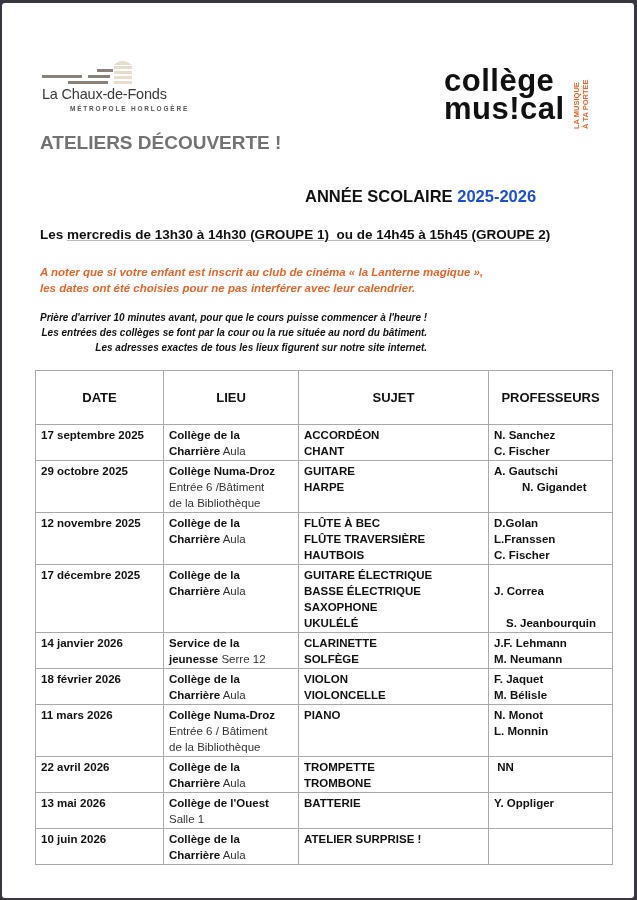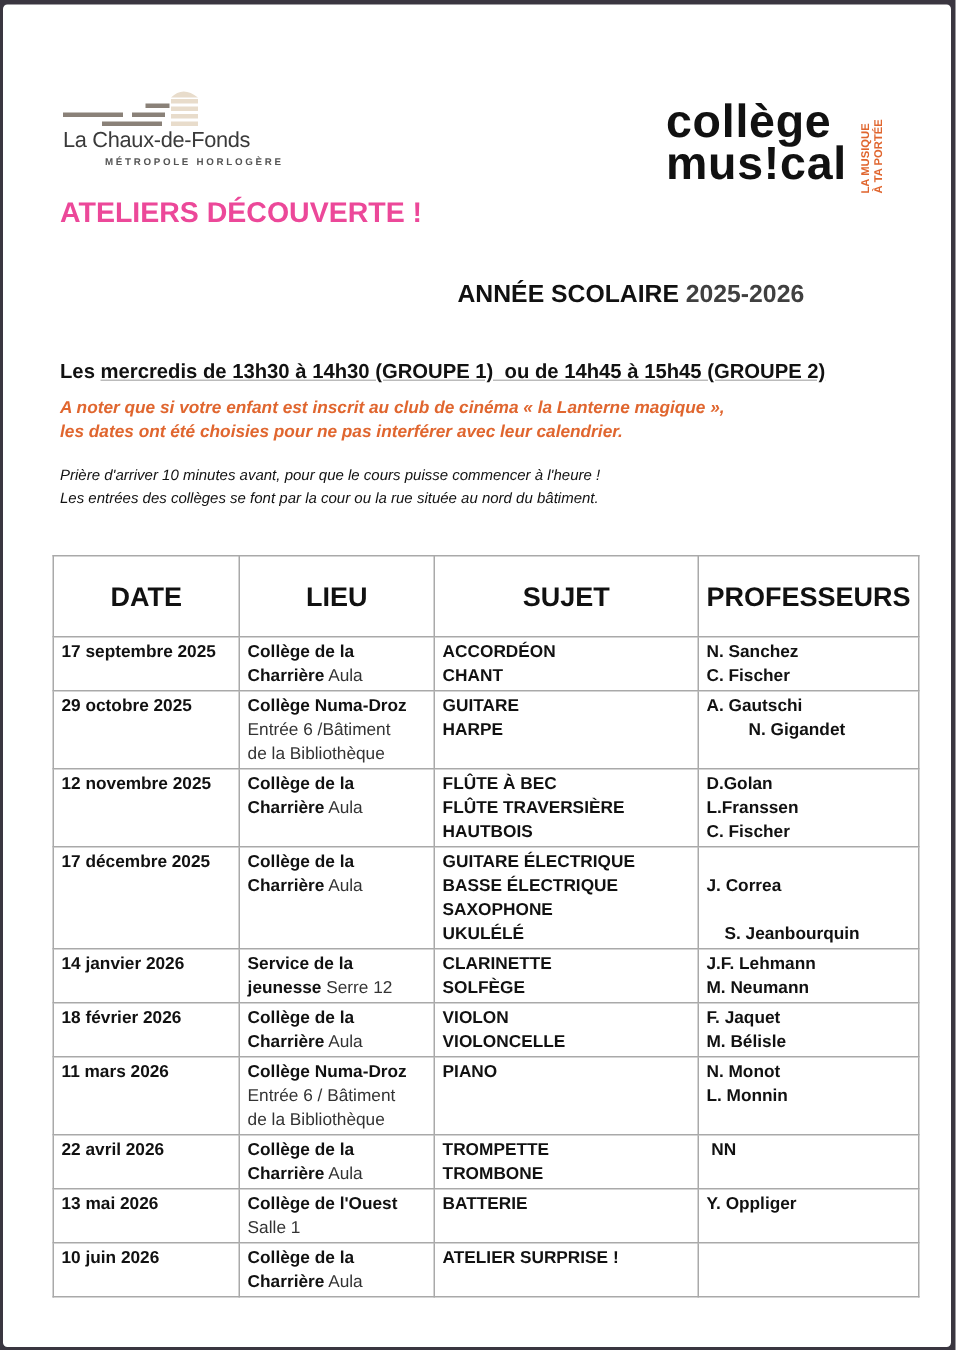--- a/index.html
+++ b/index.html
@@ -17,49 +17,49 @@
   .lcdf-name { position: absolute; left: 0; top: 29px; font-size: 14.5px; color: #3a3a3a; letter-spacing: -0.2px; }
   .lcdf-sub { position: absolute; left: 28px; top: 48px; font-size: 6.5px; color: #555; letter-spacing: 1.8px; font-weight: bold; }
   .logo-cm { position: absolute; left: 442px; top: 36px; width: 160px; height: 70px; margin-top: 28px; }
   .cm-text { position: absolute; left: 0; top: 0; font-size: 31px; font-weight: bold; line-height: 28px; color: #111; letter-spacing: 0.5px; }
   .cm-tag { position: absolute; left: 128px; top: 0; width: 40px; height: 70px; }
   .cm-tag span {
     position: absolute; font-size: 7.5px; font-weight: bold; color: #e0662f; white-space: nowrap;
     transform: rotate(-90deg); transform-origin: left top;
   }
   .title-main {
-    position: absolute; left: 38px; top: 129px; font-size: 19px; font-weight: bold; color: #ec4899;
+    position: absolute; left: 38px; top: 129px; font-size: 19px; font-weight: bold; color: #737373;
   }
   .year-line {
     position: absolute; left: 303px; top: 184px; font-size: 16.5px; font-weight: bold; color: #111;
   }
-  .year-line .accent { color: #404040; }
+  .year-line .accent { color: #1d4ed8; }
   .schedule-line {
-    position: absolute; left: 38px; top: 237px; font-size: 13.5px; font-weight: bold; color: #111;
+    position: absolute; left: 38px; top: 224px; font-size: 13.5px; font-weight: bold; color: #111;
     white-space: pre;
   }
   .schedule-line .ul { text-decoration: underline; text-decoration-color: #bbb; }
   .note-orange {
     position: absolute; left: 38px; top: 261px; font-size: 11.5px; font-style: italic; font-weight: bold;
     color: #e0662f; line-height: 16px;
   }
   .note-black {
-    position: absolute; left: 38px; top: 307px; font-size: 10px; font-style: italic; font-weight: normal;
-    color: #111; line-height: 15px;
+    position: absolute; left: 38px; top: 307px; font-size: 10px; font-style: italic; font-weight: bold;
+    color: #111; line-height: 15px; text-align: right;
   }
   table.sched {
     position: absolute; left: 33px; top: 367px; width: 578px;
     border-collapse: collapse; font-size: 11.5px; color: #111;
   }
   table.sched th, table.sched td {
     border: 1.5px solid #a9a9a9; vertical-align: top; text-align: left;
     padding: 2px 5px 1px 5px; line-height: 16px;
   }
   table.sched th {
-    height: 50px; vertical-align: middle; text-align: center; font-size: 18px; font-weight: bold;
+    height: 50px; vertical-align: middle; text-align: center; font-size: 13px; font-weight: bold;
   }
   td.c-date { font-weight: bold; width: 117px; white-space: nowrap; }
   td.c-lieu { width: 124px; }
   td.c-sujet { width: 179px; font-weight: bold; }
   td.c-prof { font-weight: bold; }
   .lieu-name { font-weight: bold; }
   .lieu-detail { font-weight: normal; color: #333; }
   .line { display: block; white-space: nowrap; }
 </style>
 </head>
@@ -104,20 +104,21 @@
   <div class="schedule-line"><span>Les </span><span class="ul">mercredis de 13h30 à 14h30 (GROUPE 1)  ou de 14h45 à 15h45 (GROUPE 2)</span></div>
 
   <div class="note-orange">
     <div>A noter que si votre enfant est inscrit au club de cinéma « la Lanterne magique »,</div>
     <div>les dates ont été choisies pour ne pas interférer avec leur calendrier.</div>
   </div>
 
   <div class="note-black">
     <div>Prière d'arriver 10 minutes avant, pour que le cours puisse commencer à l'heure !</div>
     <div>Les entrées des collèges se font par la cour ou la rue située au nord du bâtiment.</div>
+    <div>Les adresses exactes de tous les lieux figurent sur notre site internet.</div>
   </div>
 
   <table class="sched">
     <thead>
       <tr>
         <th>DATE</th>
         <th>LIEU</th>
         <th>SUJET</th>
         <th>PROFESSEURS</th>
       </tr>

